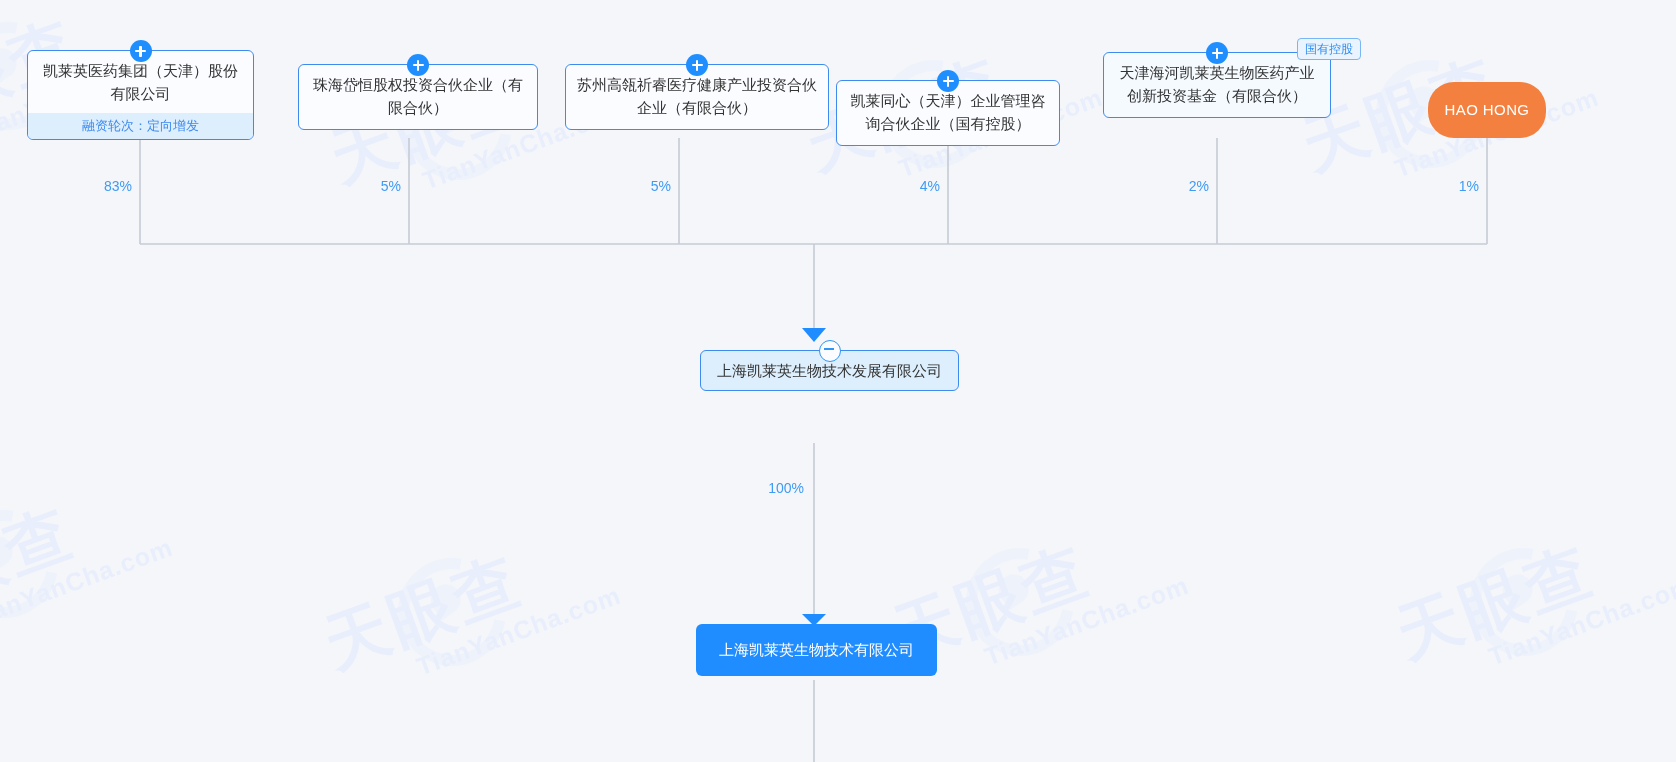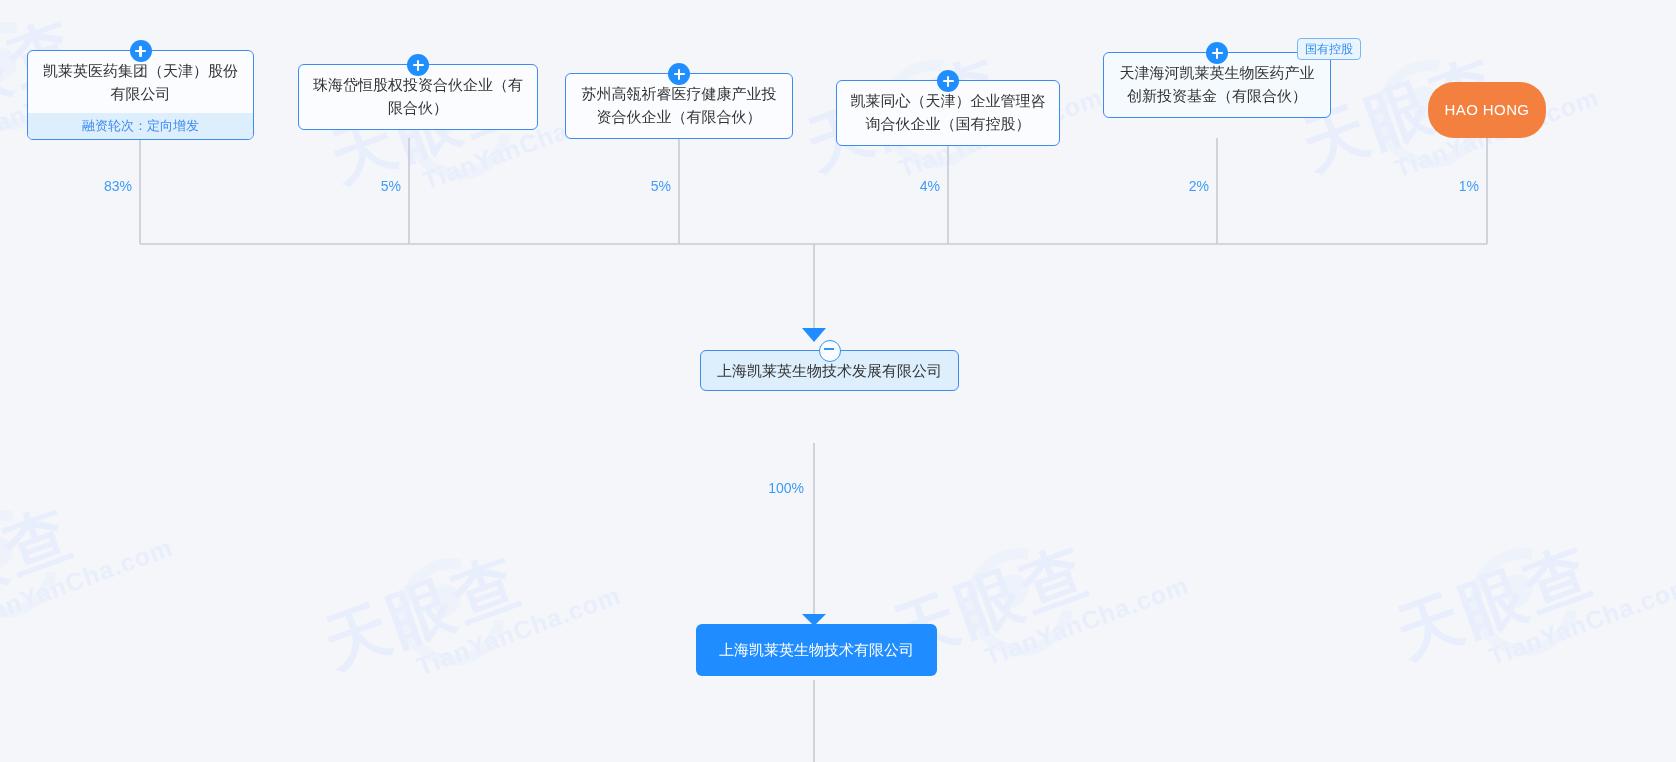--- a/index.html
+++ b/index.html
@@ -320,21 +320,21 @@
   </div>
 </div>
 
 <div class="node" style="left:298px; top:64px; width:240px;">
   <div class="card">
     <div class="plus-badge"></div>
     <div class="card-title">珠海岱恒股权投资合伙企业（有限合伙）</div>
   </div>
 </div>
 
-<div class="node" style="left:565px; top:73px; width:228px;">
+<div class="node" style="left:565px; top:64px; width:264px;">
   <div class="card">
     <div class="plus-badge"></div>
     <div class="card-title">苏州高瓴祈睿医疗健康产业投资合伙企业（有限合伙）</div>
   </div>
 </div>
 
 <div class="node" style="left:836px; top:80px; width:224px;">
   <div class="card">
     <div class="plus-badge"></div>
     <div class="card-title">凯莱同心（天津）企业管理咨询合伙企业（国有控股）</div>

